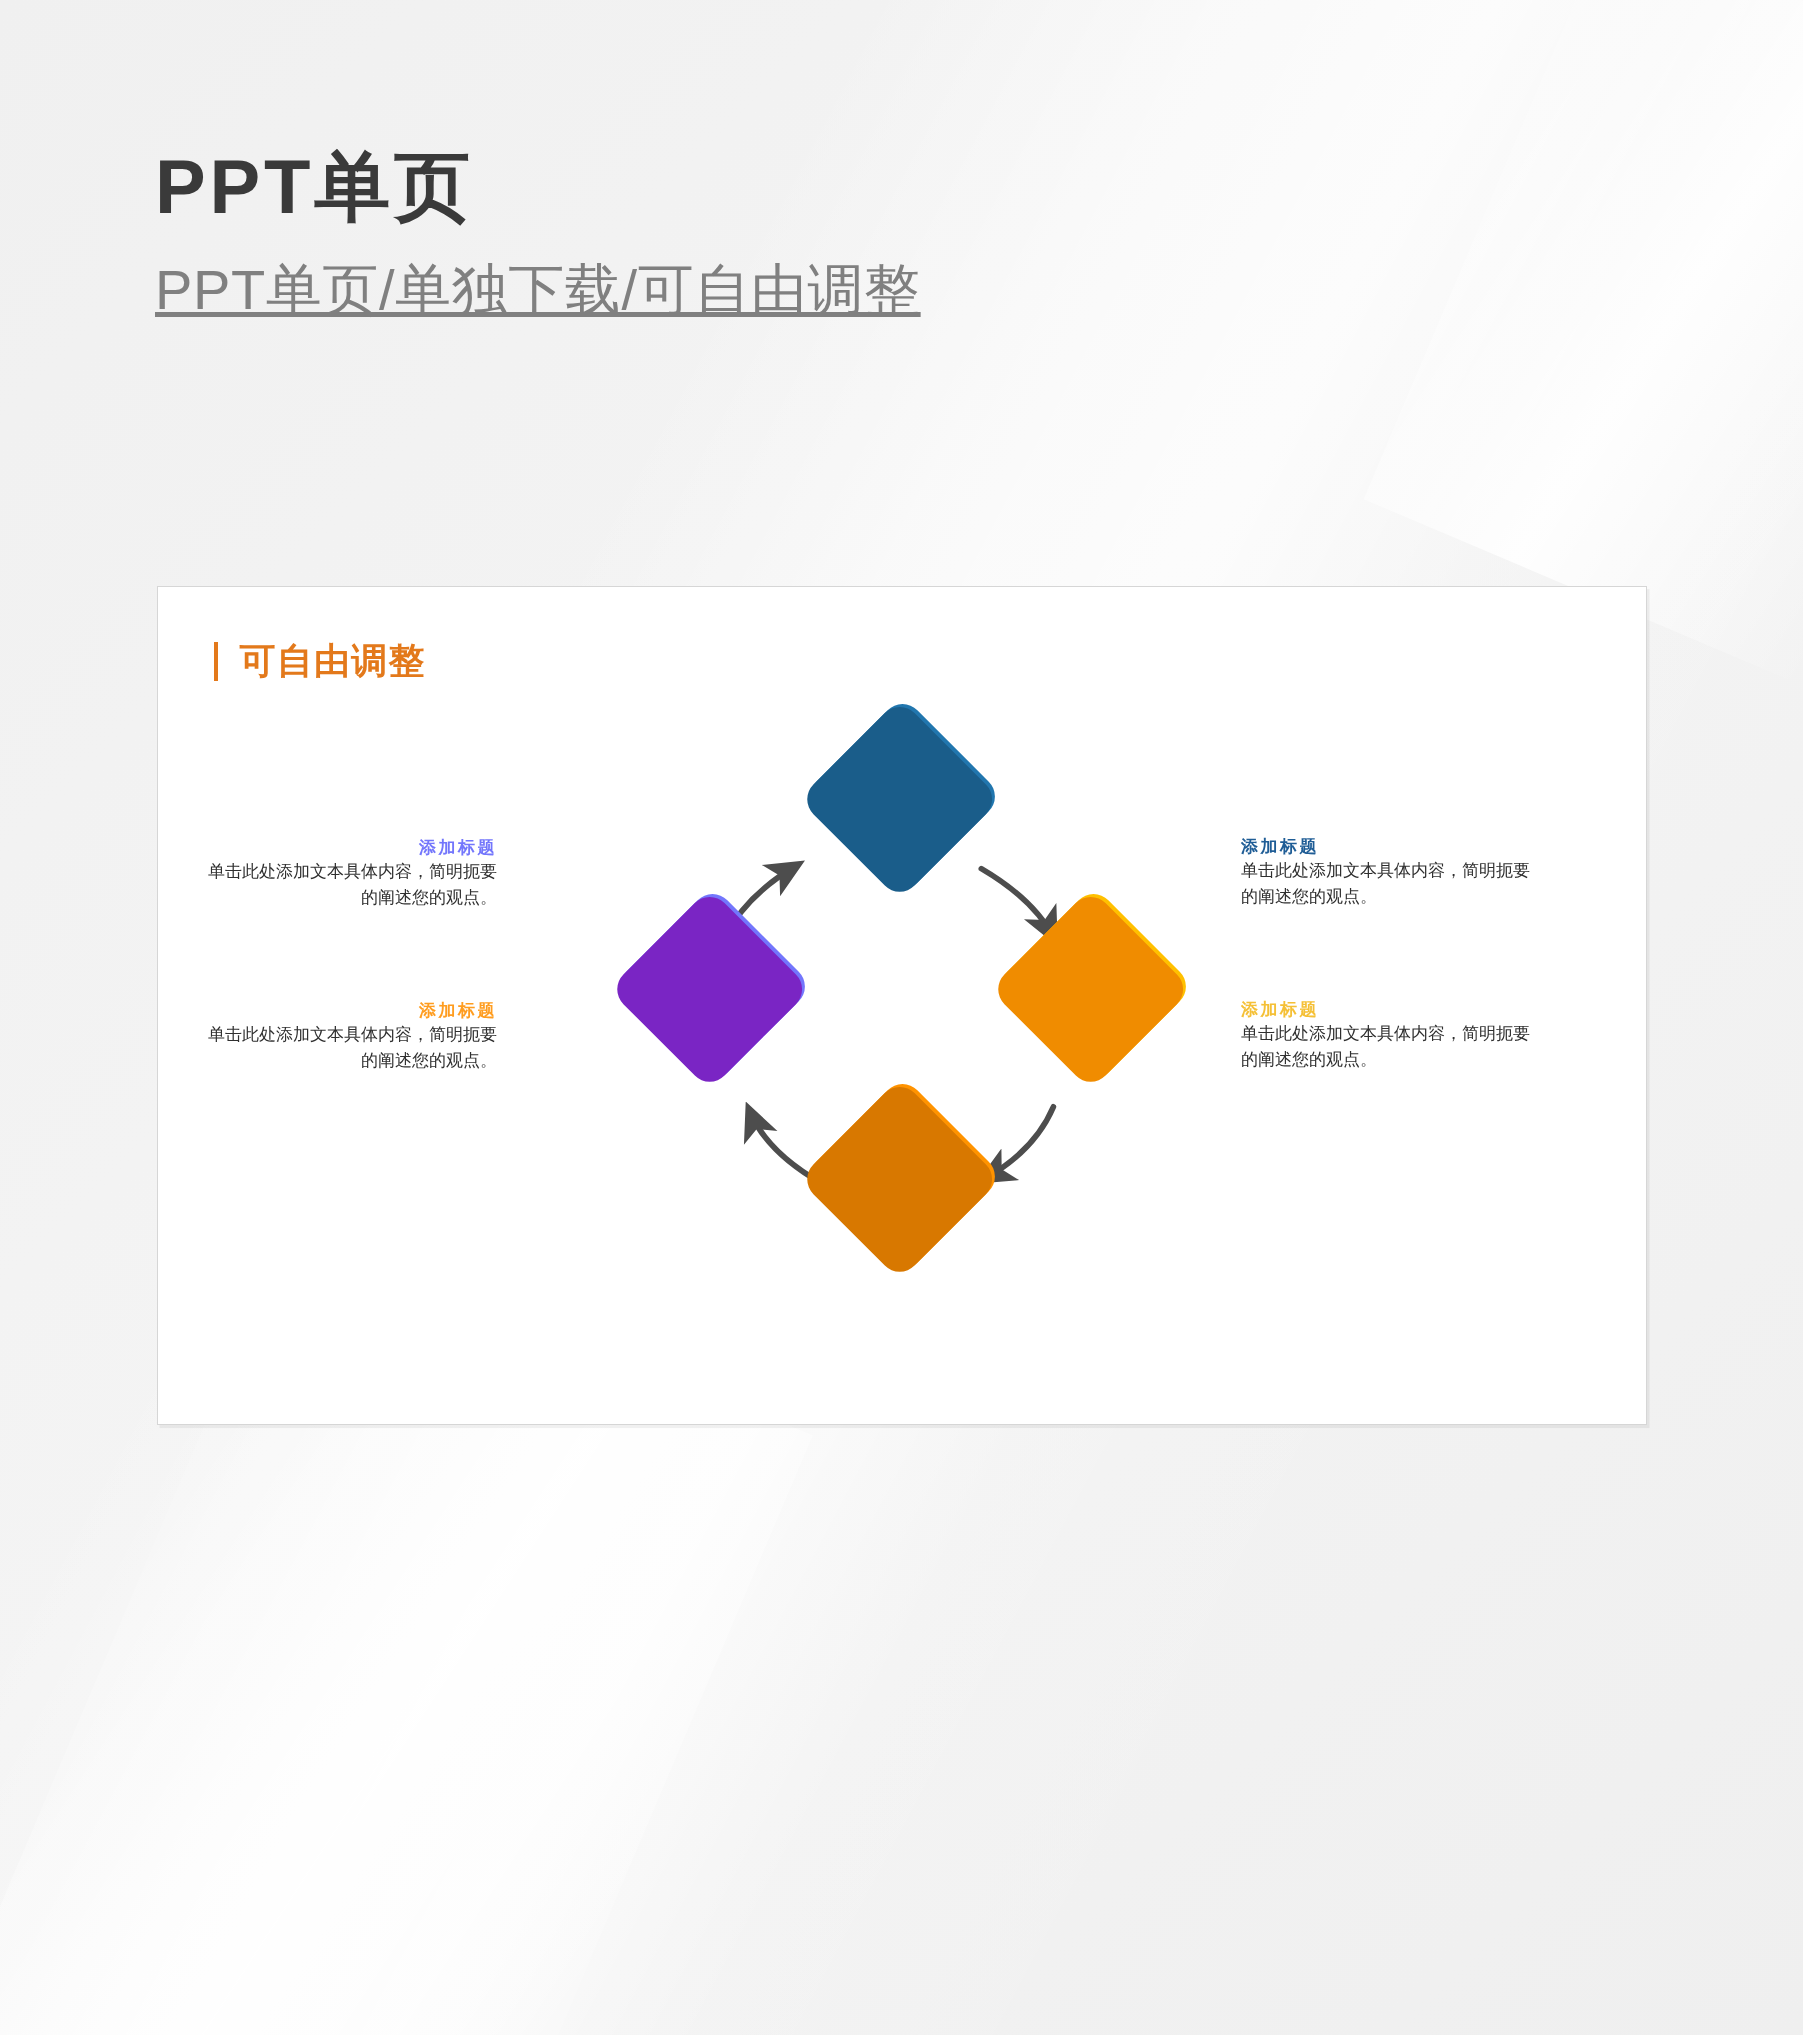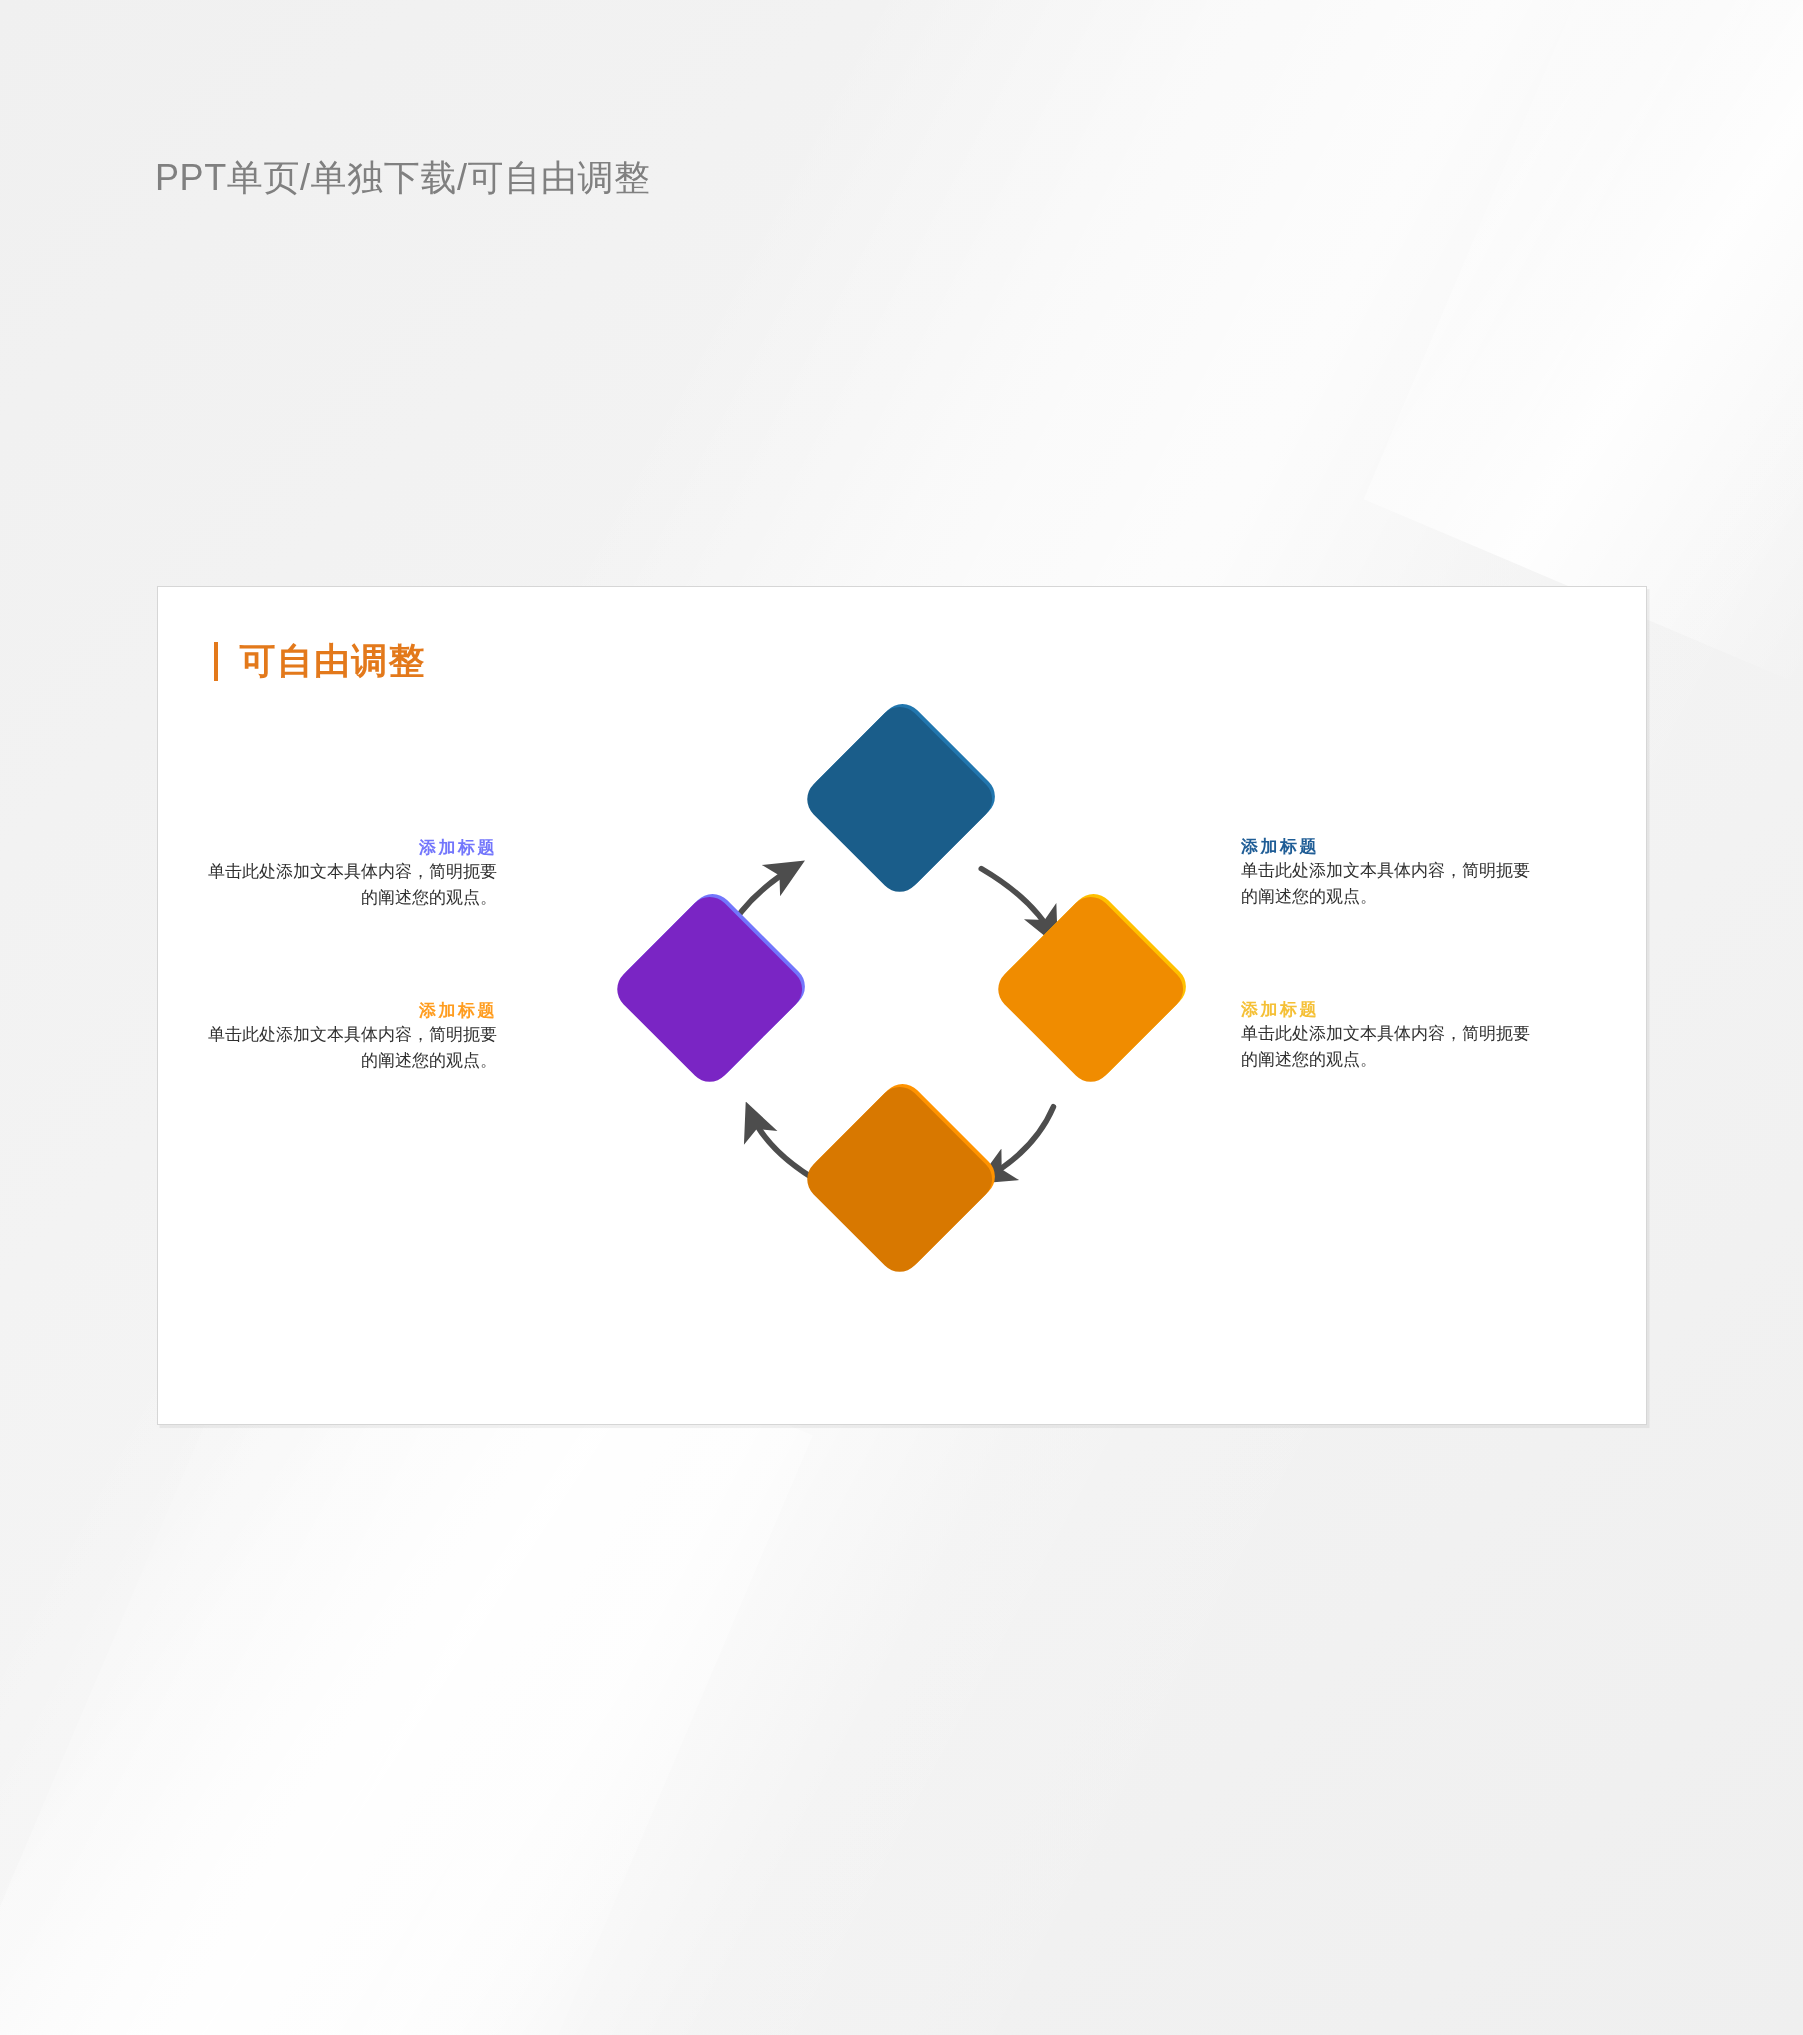--- a/index.html
+++ b/index.html
@@ -36,27 +36,28 @@
   .header { position:absolute; left:155px; top:143px; }
   .main-title {
     font-size:76px;
     font-weight:bold;
     color:#3a3a3a;
     line-height:1.15;
     letter-spacing:3.8px;
     white-space:nowrap;
   }
   .sub-title {
-    margin-top:13px;
-    font-size:36px;
+    margin-top:26px;
+    font-size:56px;
     font-weight:normal;
     color:#808080;
     line-height:1.2;
     letter-spacing:0.6px;
     white-space:nowrap;
+    text-decoration:underline;
   }
 
   
   .slide-card {
     position:absolute;
     left:157px; top:586px;
     width:1490px; height:839px;
     background:#ffffff;
     border:0.6px solid #d6d6d6;
     box-shadow:2.5px 3.1px 0 0 rgba(0,0,0,0.055);
@@ -138,20 +139,21 @@
 </style>
 </head>
 <body>
 
 <div id="page">
 
   <div class="sheen sheen-tr"></div>
   <div class="sheen sheen-bl"></div>
 
   <div class="header">
+    <div class="main-title">PPT单页</div>
     <div class="sub-title">PPT单页/单独下载/可自由调整</div>
   </div>
 
   <div class="slide-card">
 
     <div class="slide-heading">
       <div class="heading-bar"></div>
       <div class="heading-text">可自由调整</div>
     </div>
 

